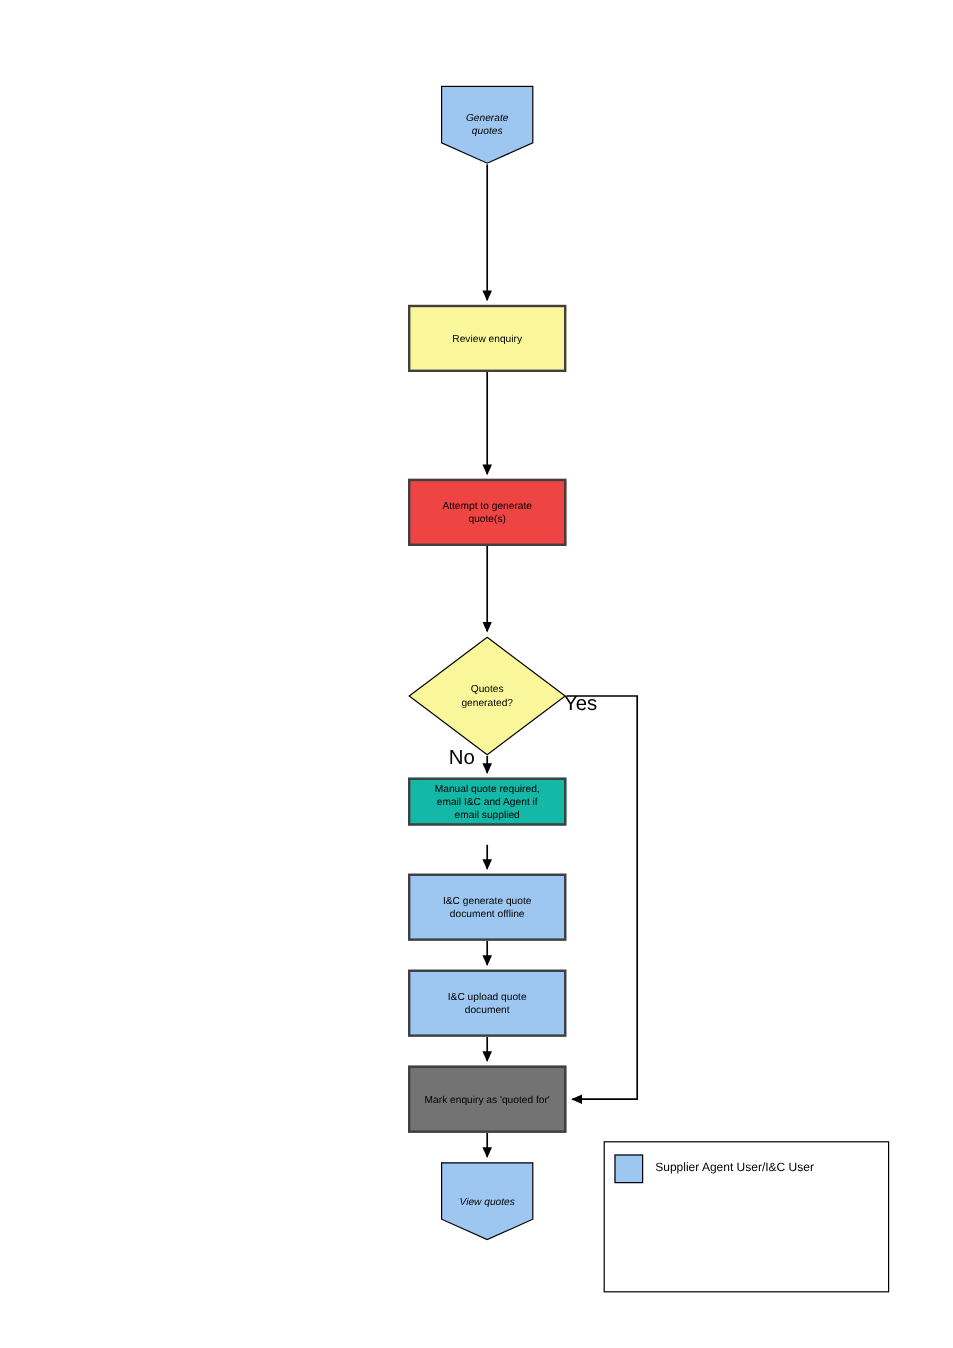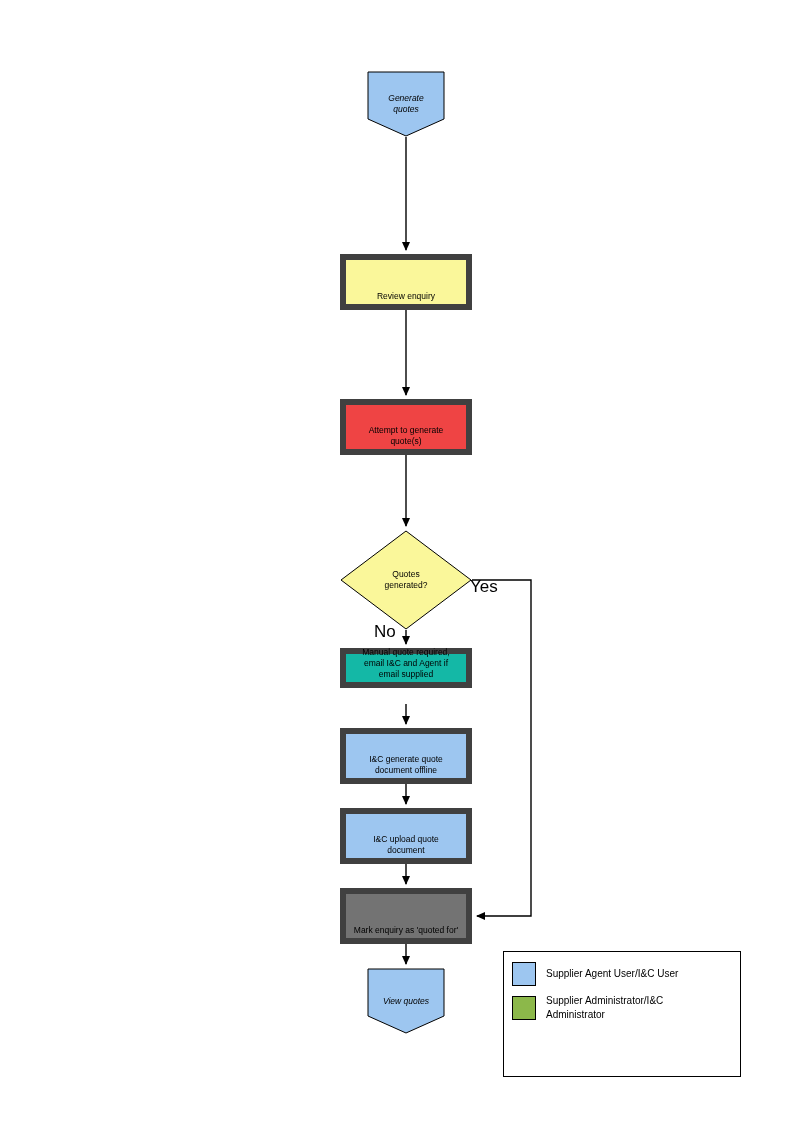--- a/index.html
+++ b/index.html
@@ -31,22 +31,21 @@
     font-size: 8.5px;
     line-height: 11px;
     color: #000000;
     padding: 2px 4px;
   }
   .node-text {
     display: block;
     white-space: pre-line;
   }
   .shape-rect {
-    border: 6px solid #404040;
-    align-items: flex-end;
+    border: 2px solid #404040;
   }
   .shape-pentagon {
     border: none;
   }
   .pent-label {
     position: absolute;
     left: 0;
     top: 0;
     width: 100%;
     height: 100%;
@@ -190,18 +189,13 @@
 </div>
 
 <div class="edge-label" style="left:470px; top:577px;">Yes</div>
 <div class="edge-label" style="left:374px; top:622px;">No</div>
 
 <div class="legend" style="left:503px; top:951px; width:238px; height:126px;">
   <div class="legend-row" style="padding-top:10px;">
     <span class="legend-swatch" style="background:#9dc6f0;"></span>
     <span class="legend-text">Supplier Agent User/I&amp;C User</span>
   </div>
-  <div class="legend-row">
-    <span class="legend-swatch" style="background:#8cb84a;"></span>
-    <span class="legend-text">Supplier Administrator/I&amp;C
-Administrator</span>
-  </div>
 </div>
 
 </body></html>

